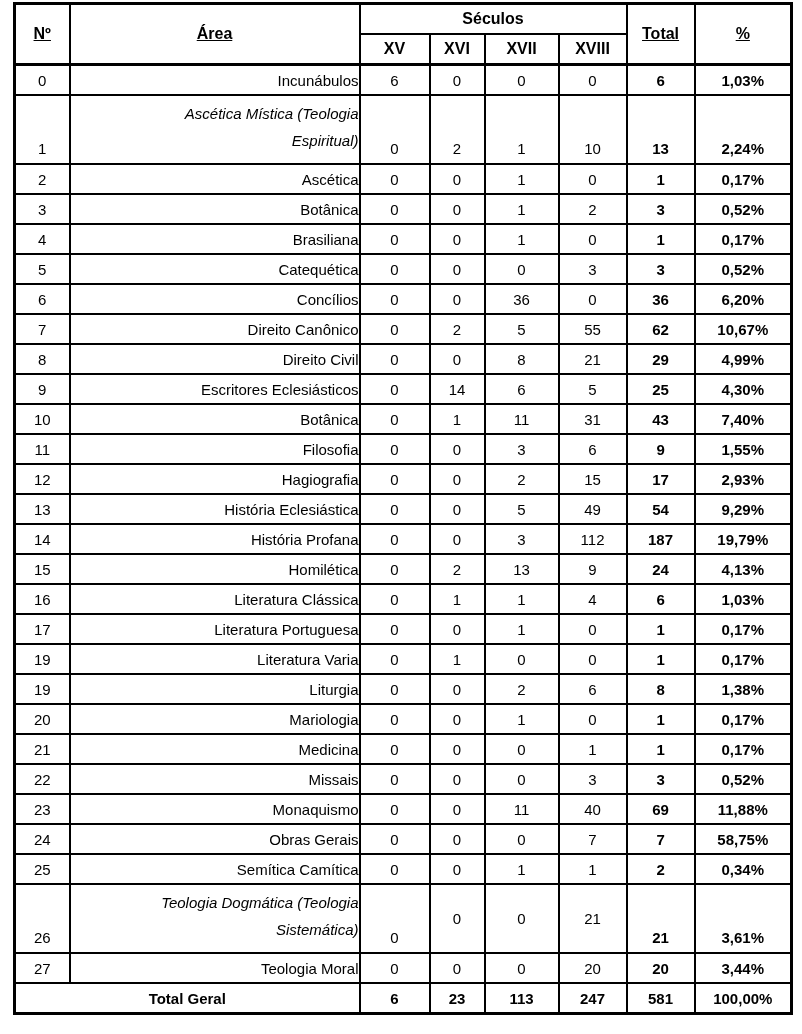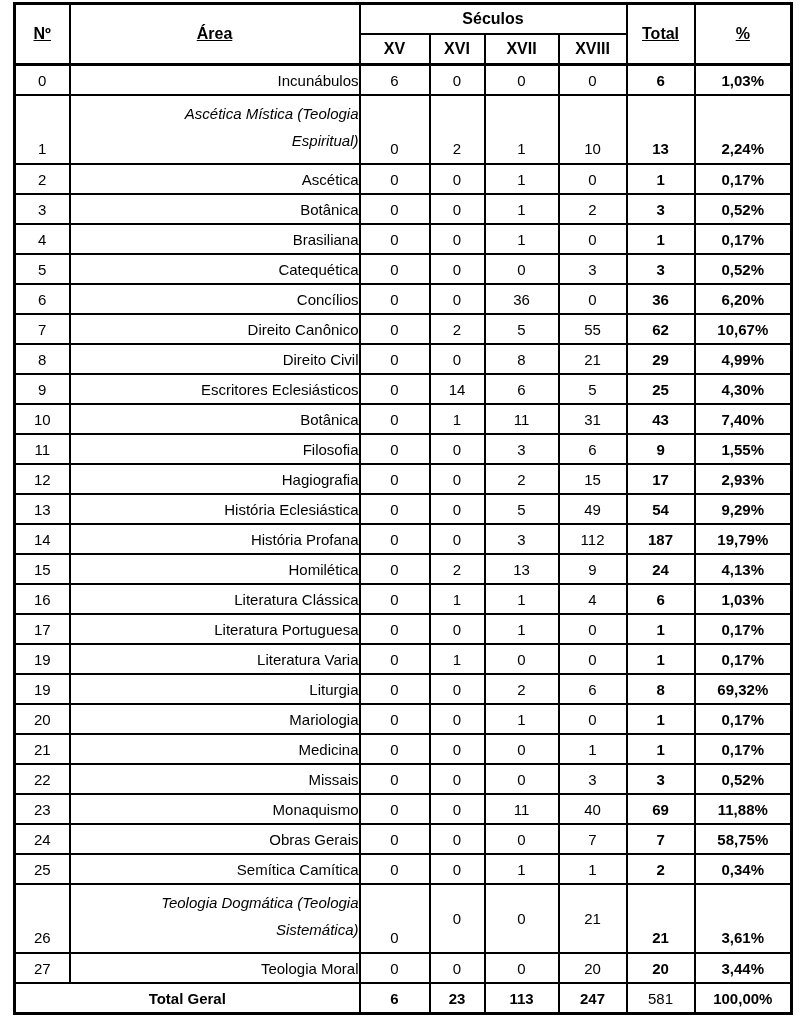--- a/index.html
+++ b/index.html
@@ -64,21 +64,21 @@
     padding-bottom: 6px;
   }
   tr.tall-mixed .c-xvi, tr.tall-mixed .c-xvii, tr.tall-mixed .c-xviii {
     vertical-align: middle;
   }
   tfoot td {
     height: 28px;
     font-weight: bold;
     border-top-width: 2px;
   }
-  tfoot td.tg-total { font-weight: normal; text-align: center; }
+  tfoot td.tg-total { font-weight: bold; text-align: center; }
 </style>
 </head>
 <body>
 
 <table class="stats">
   <colgroup>
     <col style="width:55px">
     <col style="width:290px">
     <col style="width:70px">
     <col style="width:55px">
@@ -297,21 +297,21 @@
     <td class="c-pct">0,17%</td>
   </tr>
       <tr>
     <td class="c-num">19</td>
     <td class="c-area"><span class="area-line">Liturgia</span></td>
     <td class="c-xv">0</td>
     <td class="c-xvi">0</td>
     <td class="c-xvii">2</td>
     <td class="c-xviii">6</td>
     <td class="c-total">8</td>
-    <td class="c-pct">69,32%</td>
+    <td class="c-pct">1,38%</td>
   </tr>
       <tr>
     <td class="c-num">20</td>
     <td class="c-area"><span class="area-line">Mariologia</span></td>
     <td class="c-xv">0</td>
     <td class="c-xvi">0</td>
     <td class="c-xvii">1</td>
     <td class="c-xviii">0</td>
     <td class="c-total">1</td>
     <td class="c-pct">0,17%</td>

